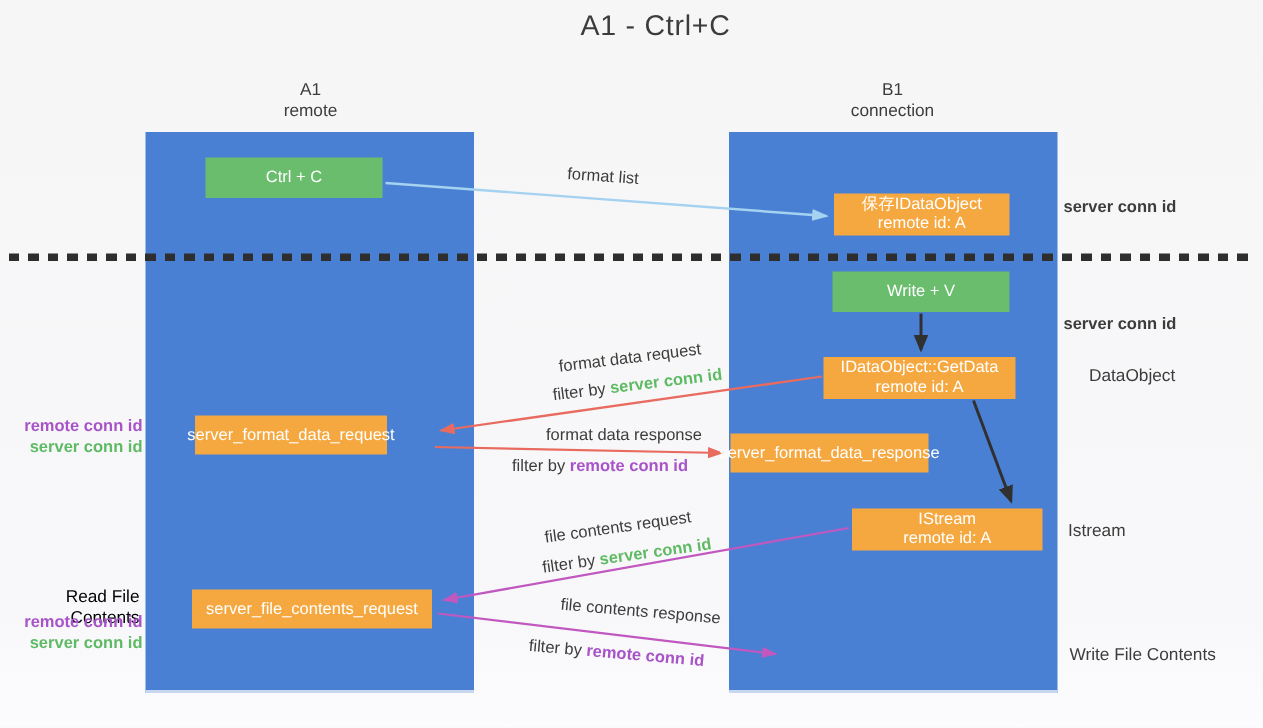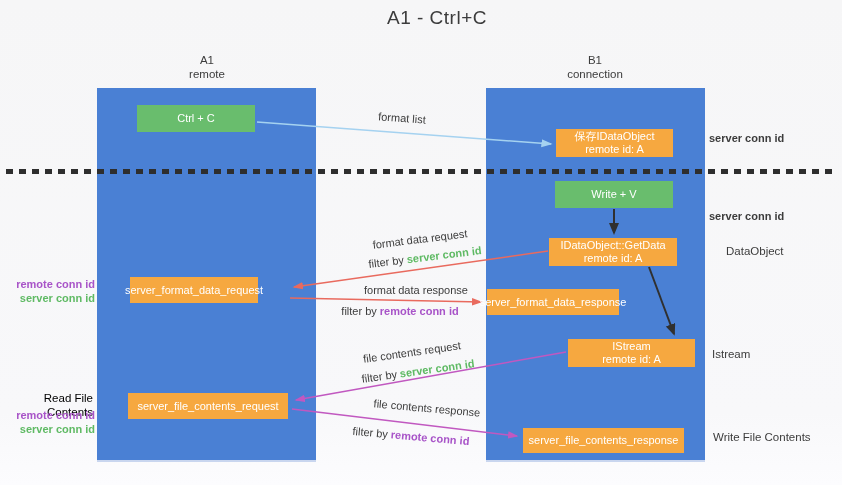--- a/index.html
+++ b/index.html
@@ -131,23 +131,20 @@
   <div id="box-fmt-res" class="box orange">
     <span>server_format_data_response</span>
   </div>
   <div id="box-istream" class="box orange">
     <div>IStream</div>
     <div>remote id: A</div>
   </div>
   <div id="box-file-req" class="box orange">
     <span>server_file_contents_request</span>
   </div>
-  <div id="box-file-res" class="box orange">
-    <span>server_file_contents_response</span>
-  </div>
 
   <div id="lbl-format-list" class="lbl">format list</div>
   <div id="lbl-fmt-req" class="lbl">format data request</div>
   <div id="lbl-filter-s1" class="lbl">
     <span>filter by</span><span class="conn-green">server conn id</span>
   </div>
   <div id="lbl-fmt-res" class="lbl">format data response</div>
   <div id="lbl-filter-r1" class="lbl">
     <span>filter by</span><span class="conn-purple">remote conn id</span>
   </div>

